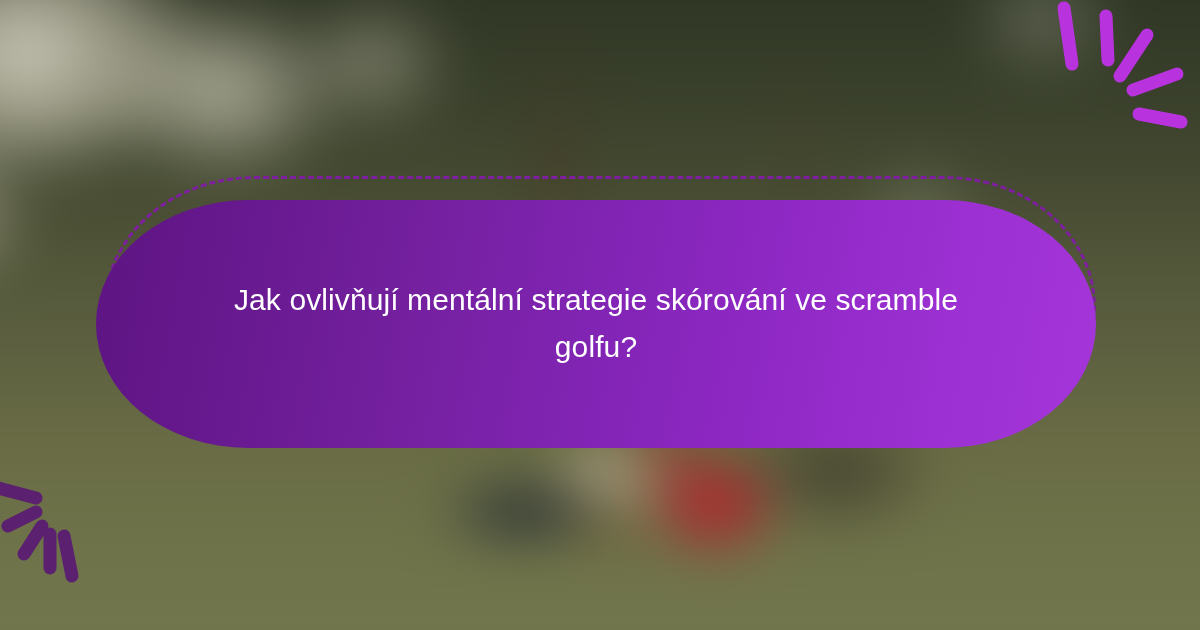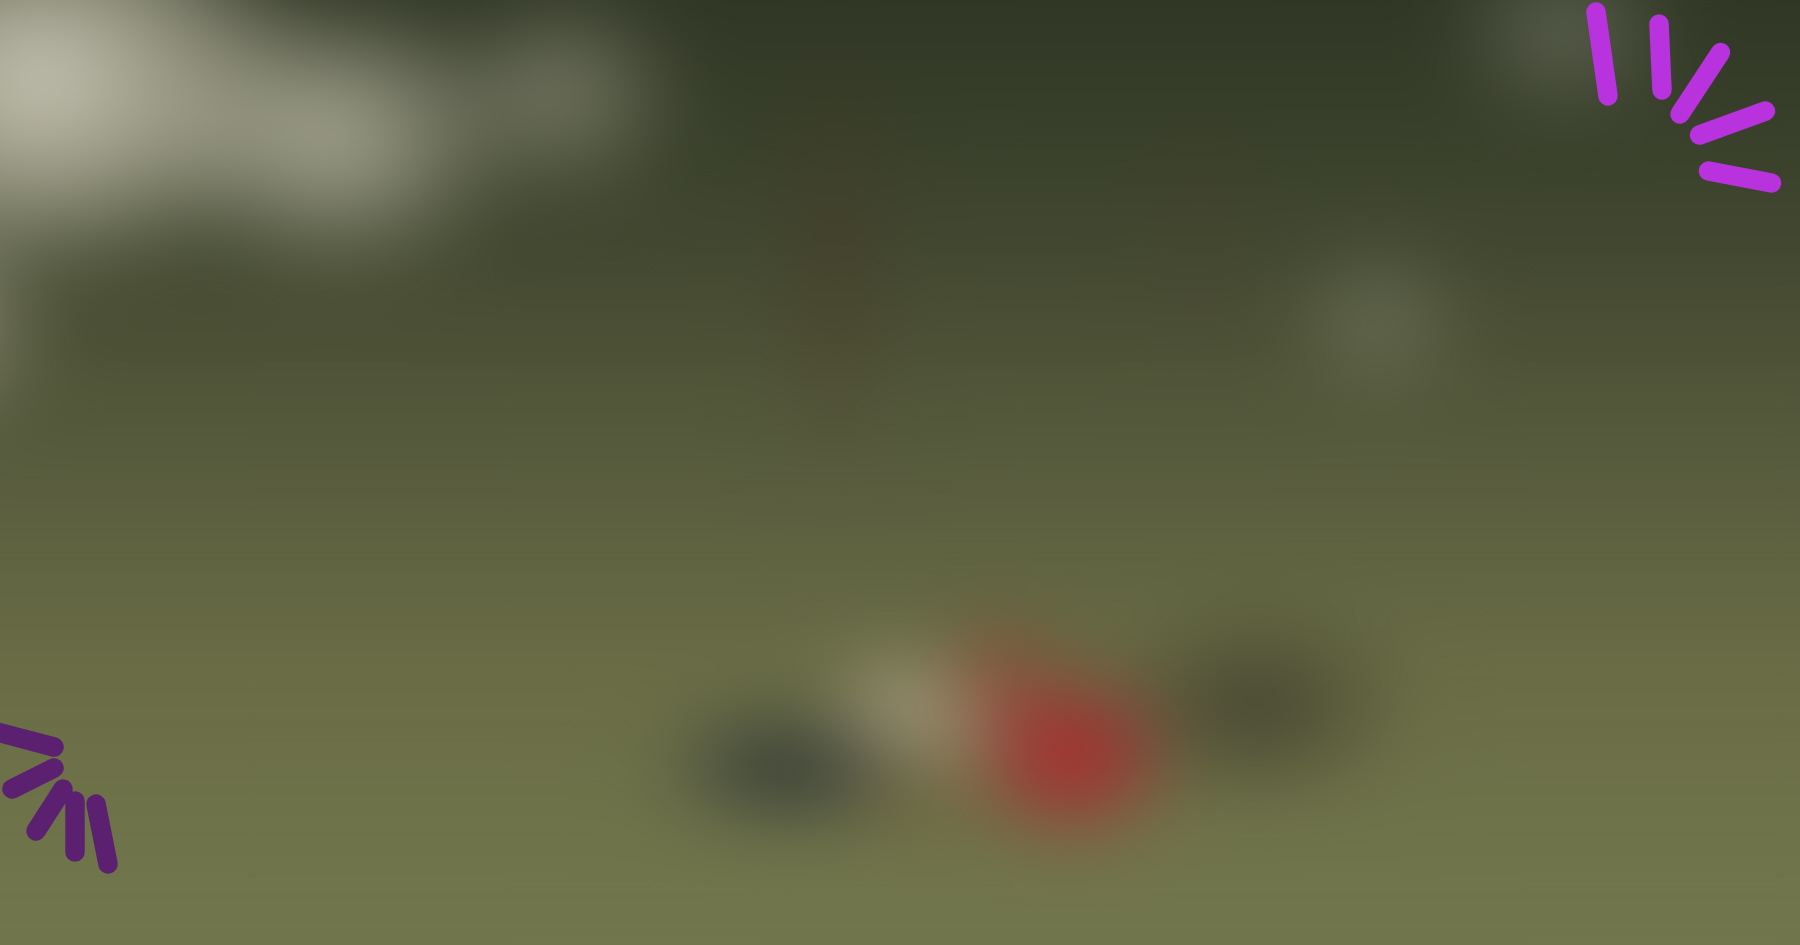--- a/index.html
+++ b/index.html
@@ -165,14 +165,20 @@
       <g stroke="#5b2070" stroke-width="13" stroke-linecap="round" fill="none">
         <line x1="4" y1="20" x2="42" y2="30"></line>
         <line x1="14" y1="58" x2="42" y2="44"></line>
         <line x1="30" y1="86" x2="48" y2="58"></line>
         <line x1="56" y1="100" x2="56" y2="66"></line>
         <line x1="78" y1="108" x2="70" y2="68"></line>
       </g>
     </svg>
   </div>
 
+  <div class="card-wrap">
+    <div class="card-dash"></div>
+    <div class="card-body">
+      <div class="card-title">Jak ovlivňují mentální strategie skórování ve scramble golfu?</div>
+    </div>
+  </div>
 
 </div>
 
 </body></html>

